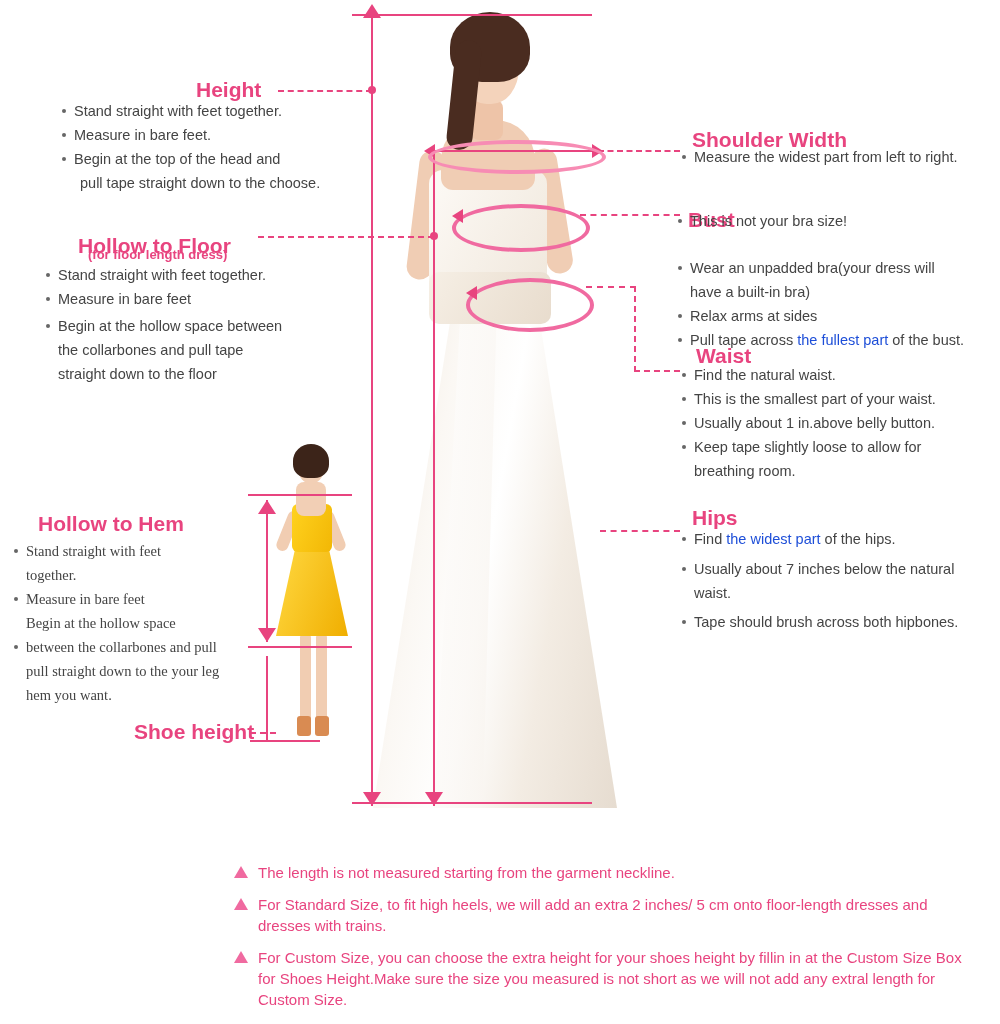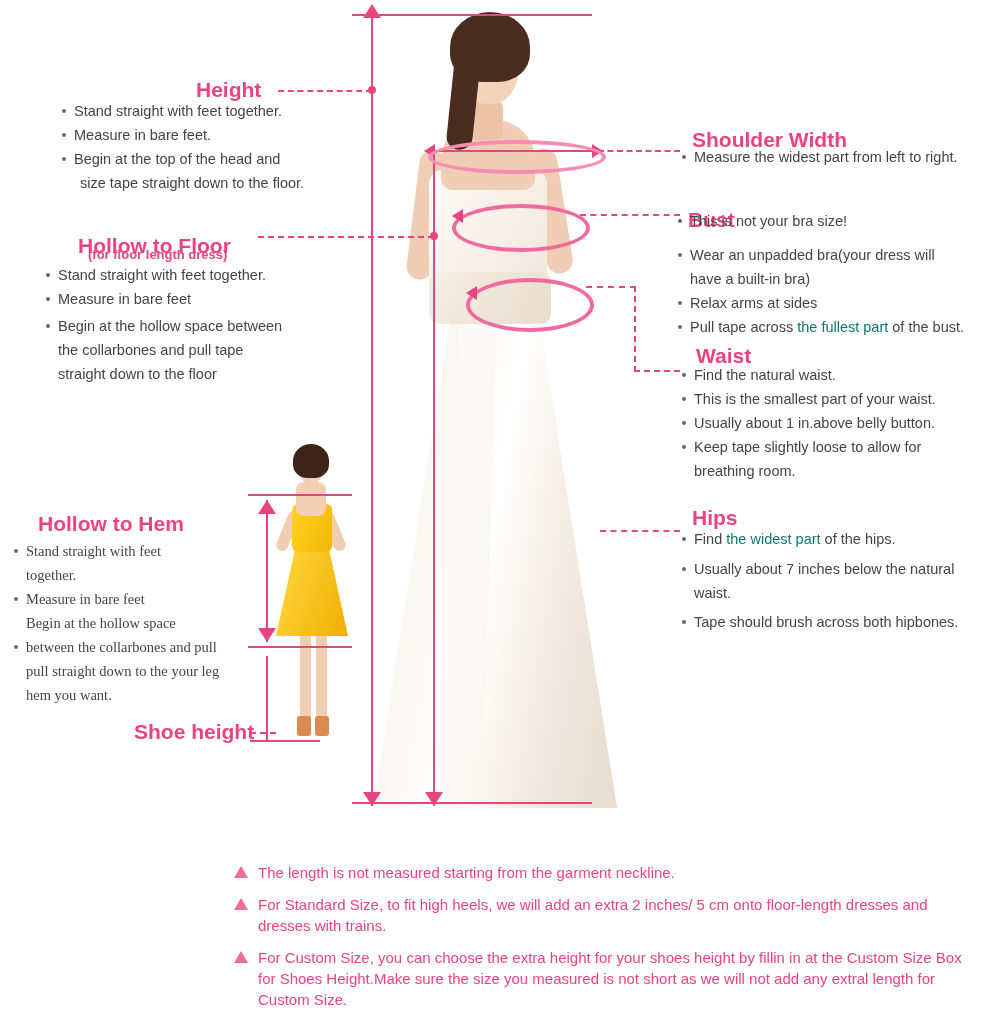--- a/index.html
+++ b/index.html
@@ -46,21 +46,21 @@
     content: "";
     position: absolute;
     left: 2px;
     top: 9px;
     width: 4px;
     height: 4px;
     border-radius: 50%;
     background: #666;
   }
   .bullets .li.nobullet::before { display: none; }
-  .hl { color: #0f766e; }
+  .hl { color: #1d4ed8; }
 
   
   #bride {
     position: absolute;
     left: 355px;
     top: 0px;
     width: 280px;
     height: 808px;
   }
   #bride .skirt {
@@ -365,21 +365,21 @@
 
   <div class="vline" style="left:266px; top:656px; height:84px;"></div>
   <div class="hline" style="left:250px; top:740px; width:70px;"></div>
   <div class="dash-h" style="left:250px; top:732px; width:26px;"></div>
 
   <div class="sec-title" style="left:196px; top:78px;">Height</div>
   <div class="bullets" style="left:60px; top:100px; width:300px;">
     <div class="li">Stand straight with feet together.</div>
     <div class="li">Measure in bare feet.</div>
     <div class="li">Begin at the top of the head and</div>
-    <div class="li nobullet" style="padding-left:20px;">size tape straight down to the floor.</div>
+    <div class="li nobullet" style="padding-left:20px;">pull tape straight down to the choose.</div>
   </div>
 
   <div class="sec-title" style="left:78px; top:234px;">Hollow to Floor</div>
   <div class="sec-sub" style="left:88px; top:247px;">(for floor length dress)</div>
   <div class="bullets" style="left:44px; top:264px; width:300px;">
     <div class="li">Stand straight with feet together.</div>
     <div class="li">Measure in bare feet</div>
     <div class="li" style="margin-top:4px;">Begin at the hollow space between</div>
     <div class="li nobullet" style="padding-left:14px;">the collarbones and pull tape</div>
     <div class="li nobullet" style="padding-left:14px;">straight down to the floor</div>
@@ -399,21 +399,21 @@
   <div class="sec-title" style="left:134px; top:720px;">Shoe height</div>
 
   <div class="sec-title" style="left:692px; top:128px;">Shoulder Width</div>
   <div class="bullets" style="left:680px; top:146px; width:320px;">
     <div class="li">Measure the widest part from left to right.</div>
   </div>
 
   <div class="sec-title" style="left:688px; top:208px;">Bust</div>
   <div class="bullets" style="left:676px; top:210px; width:320px;">
     <div class="li">This is not your bra size!</div>
-    <div class="li" style="margin-top:11px;">Wear an unpadded bra(your dress will</div>
+    <div class="li" style="margin-top:24px;">Wear an unpadded bra(your dress will</div>
     <div class="li nobullet" style="padding-left:14px;">have a built-in bra)</div>
     <div class="li">Relax arms at sides</div>
     <div class="li">Pull tape across <span class="hl">the fullest part</span> of the bust.</div>
   </div>
 
   <div class="sec-title" style="left:696px; top:344px;">Waist</div>
   <div class="bullets" style="left:680px; top:364px; width:320px;">
     <div class="li">Find the natural waist.</div>
     <div class="li">This is the smallest part of your waist.</div>
     <div class="li">Usually about 1 in.above belly button.</div>

